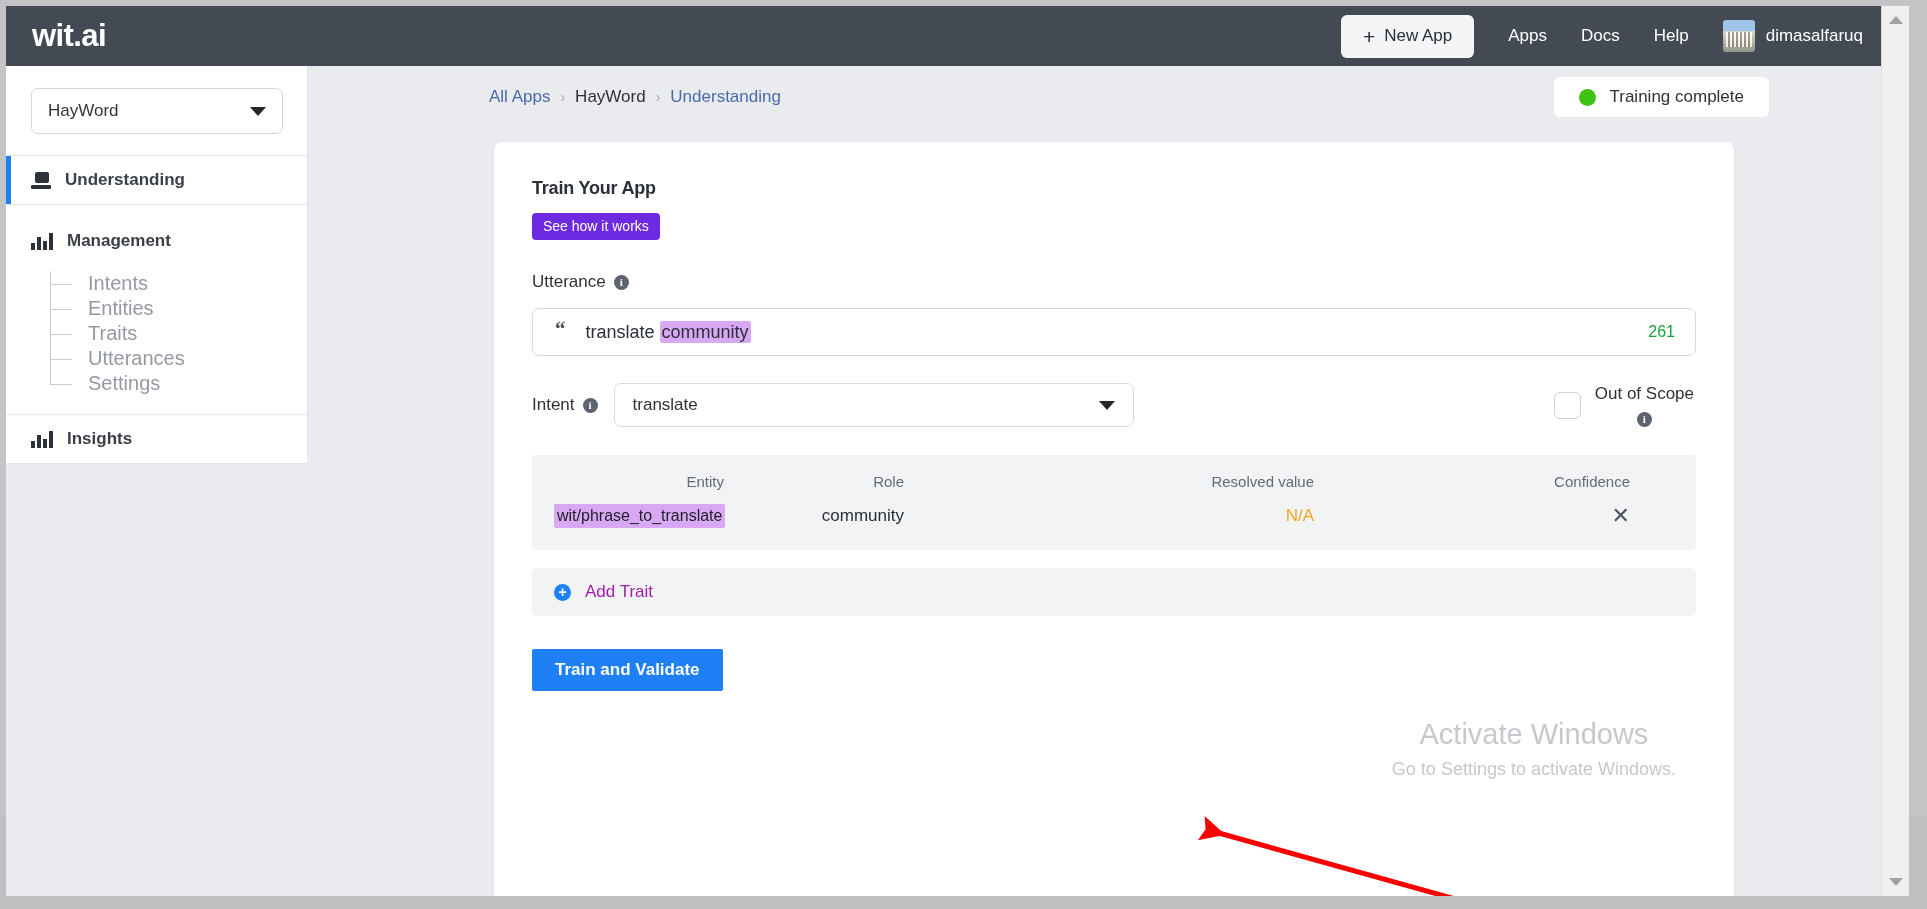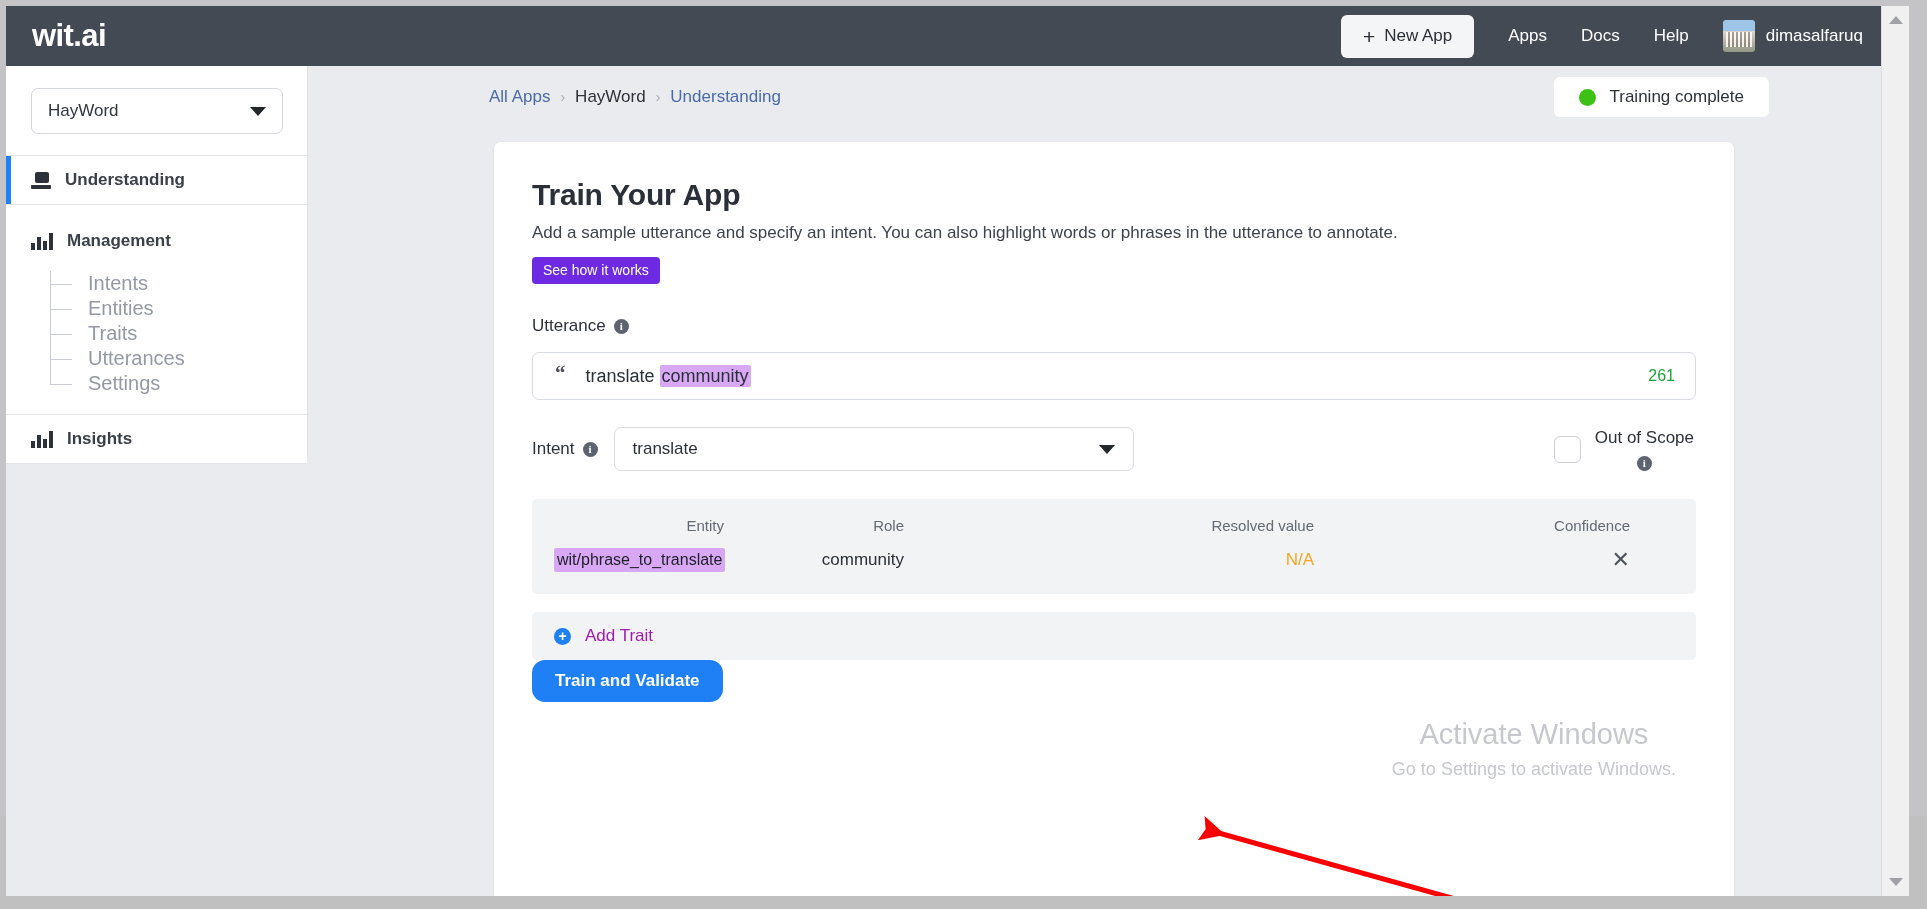--- a/index.html
+++ b/index.html
@@ -239,21 +239,21 @@
     position: absolute;
     left: 185px; top: 76px;
     width: 1240px;
     height: 810px;
     background: #ffffff;
     border-radius: 7px;
     box-shadow: 0 1px 3px rgba(0,0,0,.07);
     padding: 36px 38px 0 38px;
   }
   #card-title {
-    font-size: 30px;
+    font-size: 18px;
     font-weight: bold;
     color: #2b3038;
     letter-spacing: -0.2px;
   }
   #card-subtitle {
     margin-top: 11px;
     font-size: 17px;
     color: #3e434b;
   }
   #see-how-badge {
@@ -415,24 +415,25 @@
     font-size: 14px;
     font-weight: bold;
     display: flex;
     align-items: center;
     justify-content: center;
     line-height: 1;
   }
   #add-trait-label { font-size: 17px; color: #a21caf; }
 
   #train-btn {
+    margin-top: 33px;
     background: #1f7ff5;
     color: #fff;
     border: none;
-    border-radius: 13px;
+    border-radius: 2px;
     height: 42px;
     padding: 0 23px;
     font-size: 17px;
     font-weight: bold;
     font-family: "Liberation Sans", sans-serif;
     cursor: pointer;
   }
 
   
   #annotation-arrow {
@@ -567,21 +568,20 @@
 
         <div id="training-status">
           <span id="training-dot"></span>
           <span id="training-label">Training complete</span>
         </div>
       </div>
 
       <div id="train-card">
 
         <div id="card-title">Train Your App</div>
-        <div id="card-subtitle">Add a sample utterance and specify an intent. You can also highlight words or phrases in the utterance to annotate.</div>
         <div id="see-how-badge">See how it works</div>
 
         
         <div class="field-label" id="utterance-label">
           <span>Utterance</span>
           <span class="info-icon">i</span>
         </div>
 
         <div id="utterance-box">
           <span id="quote-mark">“</span>

